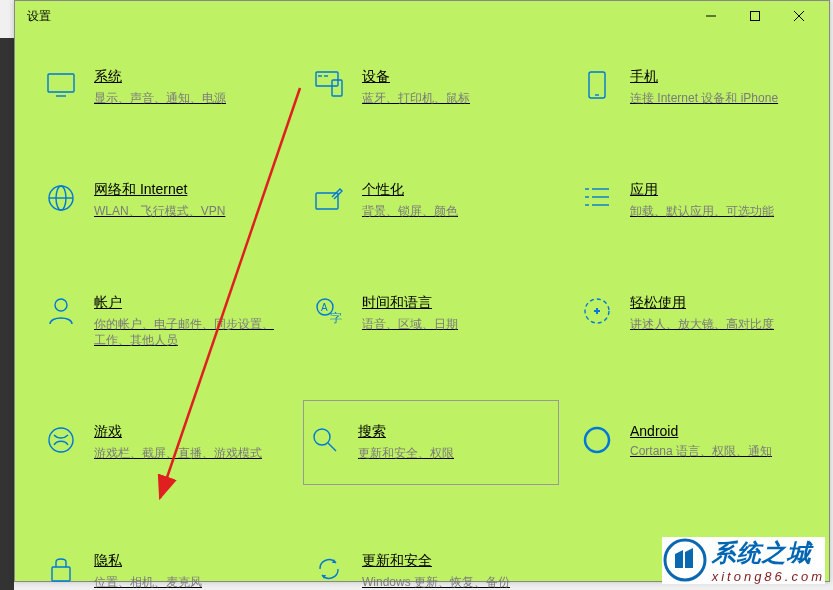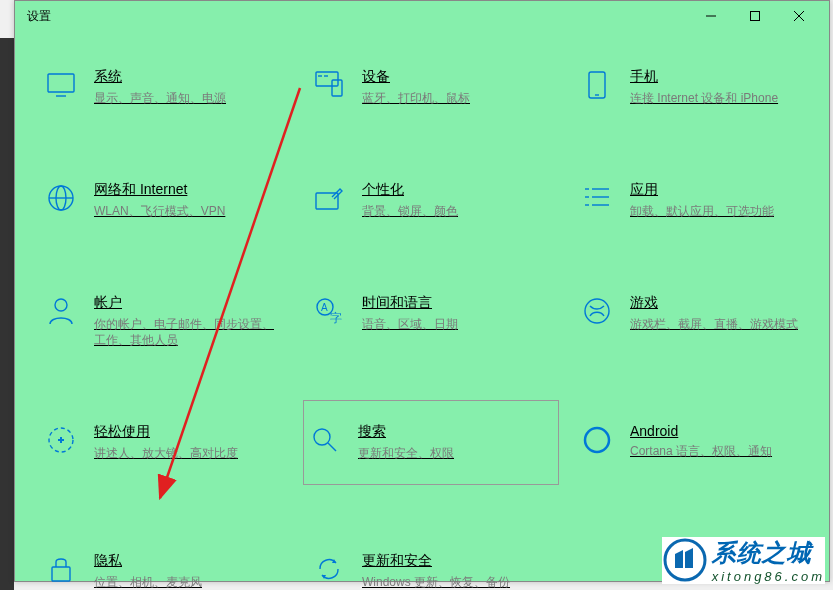--- a/index.html
+++ b/index.html
@@ -10,21 +10,21 @@
   height: 590px;
   overflow: hidden;
   position: relative;
 }
 .window {
   position: absolute;
   top: 0;
   left: 14px;
   width: 816px;
   height: 582px;
-  background: #86efac;
+  background: #bef264;
   border: 1px solid #888;
   box-shadow: 0 0 6px rgba(0,0,0,0.2);
 }
 .titlebar {
   height: 30px;
   display: flex;
   align-items: center;
   padding: 0 8px;
   font-size: 12px;
   color: #000;
@@ -105,21 +105,21 @@
 .watermark .txt { margin-left: 4px; }
 .watermark .line1 {
   font-size: 24px;
   font-weight: bold;
   color: #0066b3;
   font-style: italic;
   letter-spacing: 1px;
 }
 .watermark .line2 {
   font-size: 13px;
-  color: #14532d;
+  color: #7f1d1d;
   letter-spacing: 3px;
   font-style: italic;
 }
 .leftstrip {
   position:absolute; left:0; top:38px; width:14px; bottom:0;
   background:#333;
 }
 </style>
 </head>
 <body>
@@ -260,40 +260,40 @@
         </div>
         <div class="tile-text">
           <div class="title">时间和语言</div>
           <div class="desc">语音、区域、日期</div>
         </div>
       </div>
 
       <div class="tile">
         <div class="icon-wrap">
           <svg width="30" height="30">
+              <circle cx="15" cy="15" r="12" stroke-dasharray="4 3"></circle>
+              <path d="M12 15 L18 15 M15 12 L15 18" stroke-width="2"></path>
+            </svg>
+        </div>
+        <div class="tile-text">
+          <div class="title">轻松使用</div>
+          <div class="desc">讲述人、放大镜、高对比度</div>
+        </div>
+      </div>
+
+      <div class="tile">
+        <div class="icon-wrap">
+          <svg width="30" height="30">
               <circle cx="15" cy="15" r="12"></circle>
               <path d="M8 10 C12 14 18 14 22 10 M8 20 C11 15 19 15 22 20"></path>
             </svg>
         </div>
         <div class="tile-text">
           <div class="title">游戏</div>
           <div class="desc">游戏栏、截屏、直播、游戏模式</div>
-        </div>
-      </div>
-
-      <div class="tile">
-        <div class="icon-wrap">
-          <svg width="30" height="30">
-              <circle cx="15" cy="15" r="12" stroke-dasharray="4 3"></circle>
-              <path d="M12 15 L18 15 M15 12 L15 18" stroke-width="2"></path>
-            </svg>
-        </div>
-        <div class="tile-text">
-          <div class="title">轻松使用</div>
-          <div class="desc">讲述人、放大镜、高对比度</div>
         </div>
       </div>
 
       <div class="tile highlight">
         <div class="icon-wrap">
           <svg width="30" height="30">
               <circle cx="12" cy="12" r="8"></circle>
               <line x1="18" y1="18" x2="26" y2="26"></line>
             </svg>
         </div>

